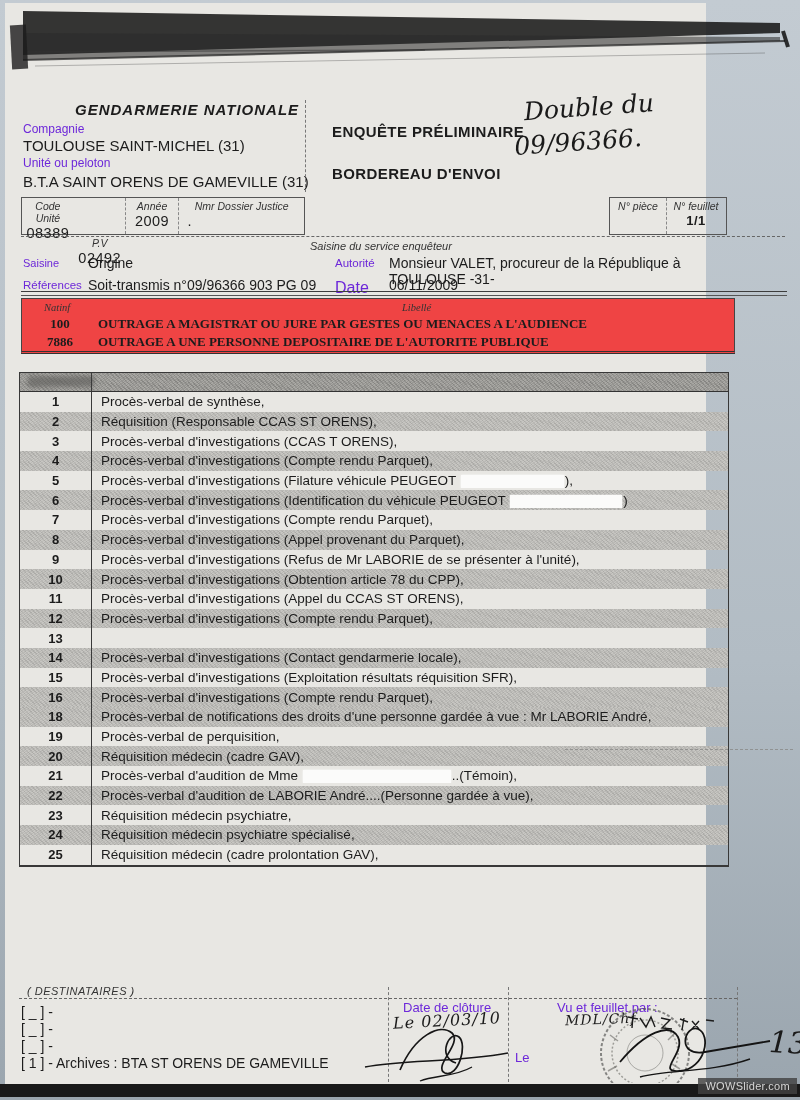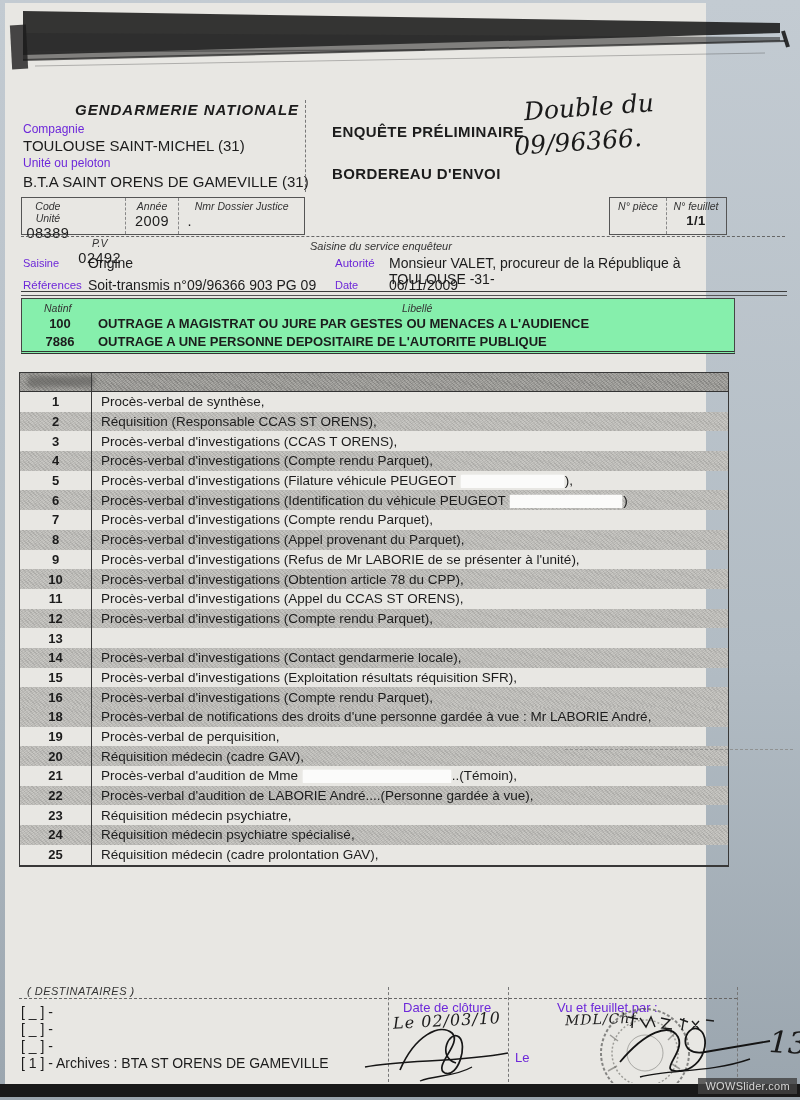--- a/index.html
+++ b/index.html
@@ -14,21 +14,21 @@
   .hw{font-family:"DejaVu Serif",serif;font-style:italic;color:#1a1a1a;}
   .dashv{border-left:1px dashed #777;}
   .dashh{border-top:1px dashed #666;}
   
   .codes{display:flex;border:1px solid #555;}
   .codes .cell{border-left:1px dashed #888;text-align:center;display:flex;flex-direction:column;}
   .codes .cell:first-child{border-left:none;}
   .codes .cl{font-style:italic;font-size:10.5px;padding-top:2px;color:#333;}
   .codes .cv{font-size:14.5px;padding-top:1px;letter-spacing:.5px;}
   
-  .natinf-box{border:1px solid #454545;border-bottom:3px double #333;background:#86efac;}
+  .natinf-box{border:1px solid #454545;border-bottom:3px double #333;background:#ef4444;font-family:Liberation Serif, serif;}
   .nrow{display:flex;font-size:13px;font-weight:600;line-height:18px;}
   .nrow .ncode{width:76px;text-align:center;}
   .nrow .nlib{flex:1;}
   
   .ptable{border:1.5px solid #383838;border-bottom-width:2.5px;}
   .thead{position:relative;height:18px;background:#a9a8a4;border-bottom:1.5px solid #333;
     background-image:repeating-linear-gradient(47deg,rgba(30,30,30,.16) 0 1px,transparent 1px 3px),repeating-linear-gradient(-33deg,rgba(30,30,30,.12) 0 1px,transparent 1px 2px);}
   .thead::before{content:"";position:absolute;left:8px;top:3px;width:66px;height:11px;background:#5c5b58;filter:blur(2px);opacity:.6;}
   .thead .hdiv{position:absolute;left:71px;top:0;bottom:0;border-left:1.5px solid #3a3a3a;}
   .prow{display:flex;height:19.7px;align-items:center;}
@@ -105,21 +105,21 @@
 
     <div class="abs dashh artifact" style="left:16px;top:233px;width:764px;"></div>
 
     <div class="abs lbl-it" style="left:305px;top:237px;font-size:11px;">Saisine du service enquêteur</div>
     <div class="abs lbl-sm" style="left:18px;top:254px;font-size:11px;">Saisine</div>
     <div class="abs val" style="left:83px;top:252px;">Origine</div>
     <div class="abs lbl-sm" style="left:18px;top:276px;font-size:11.5px;">Références</div>
     <div class="abs val" style="left:83px;top:274px;">Soit-transmis n°09/96366 903 PG 09</div>
     <div class="abs lbl-sm" style="left:330px;top:254px;font-size:11.5px;">Autorité</div>
     <div class="abs val" style="left:384px;top:252px;">Monsieur VALET, procureur de la République à TOULOUSE -31-</div>
-    <div class="abs lbl-sm" style="left:330px;top:276px;font-size:11px;">Date</div>
+    <div class="abs lbl-sm" style="left:330px;top:276px;font-size:16px;">Date</div>
     <div class="abs val" style="left:384px;top:274px;">06/11/2009</div>
     <div class="abs artifact" style="left:16px;top:288px;width:766px;height:3px;border-top:1.5px solid #3c3c3c;border-bottom:1px solid #555;"></div>
 
     <div class="abs natinf-box" style="left:16px;top:295px;width:712px;height:52px;">
       <div style="position:relative;height:16px;">
         <span class="lbl-it abs" style="left:22px;top:3px;">Natinf</span>
         <span class="lbl-it abs" style="left:380px;top:3px;">Libellé</span>
       </div>
       <div>
           <div class="nrow">

